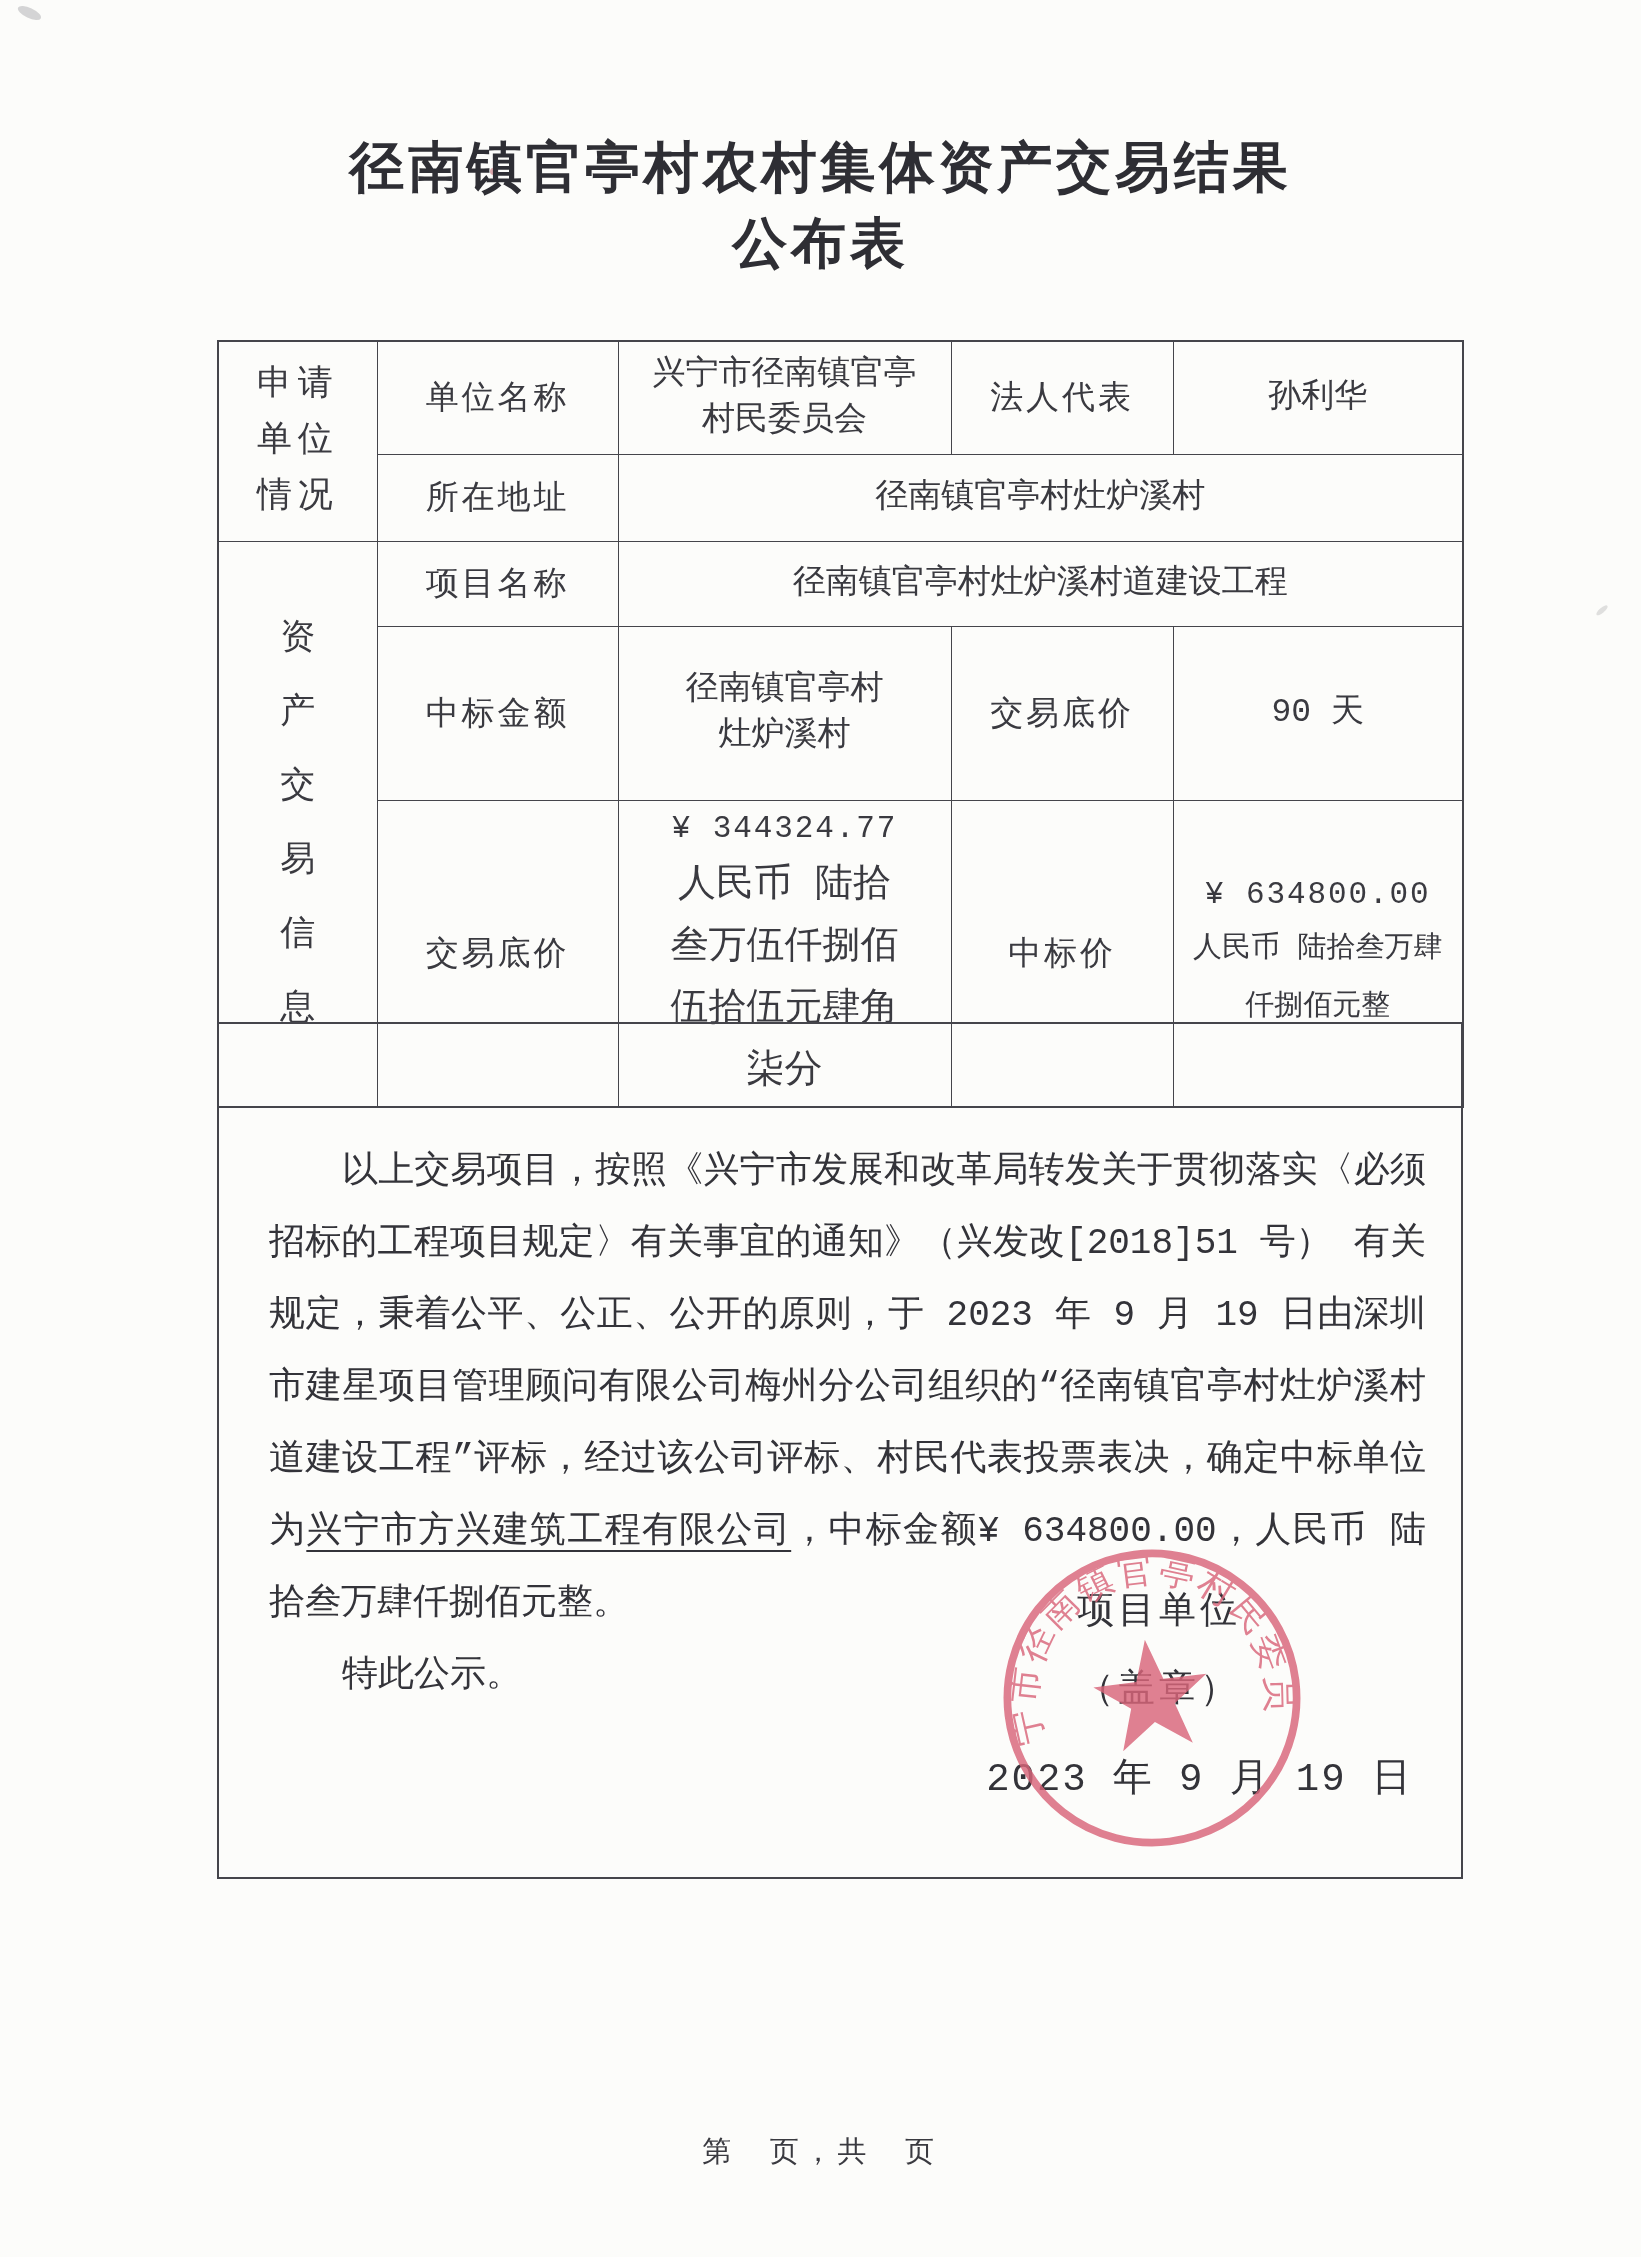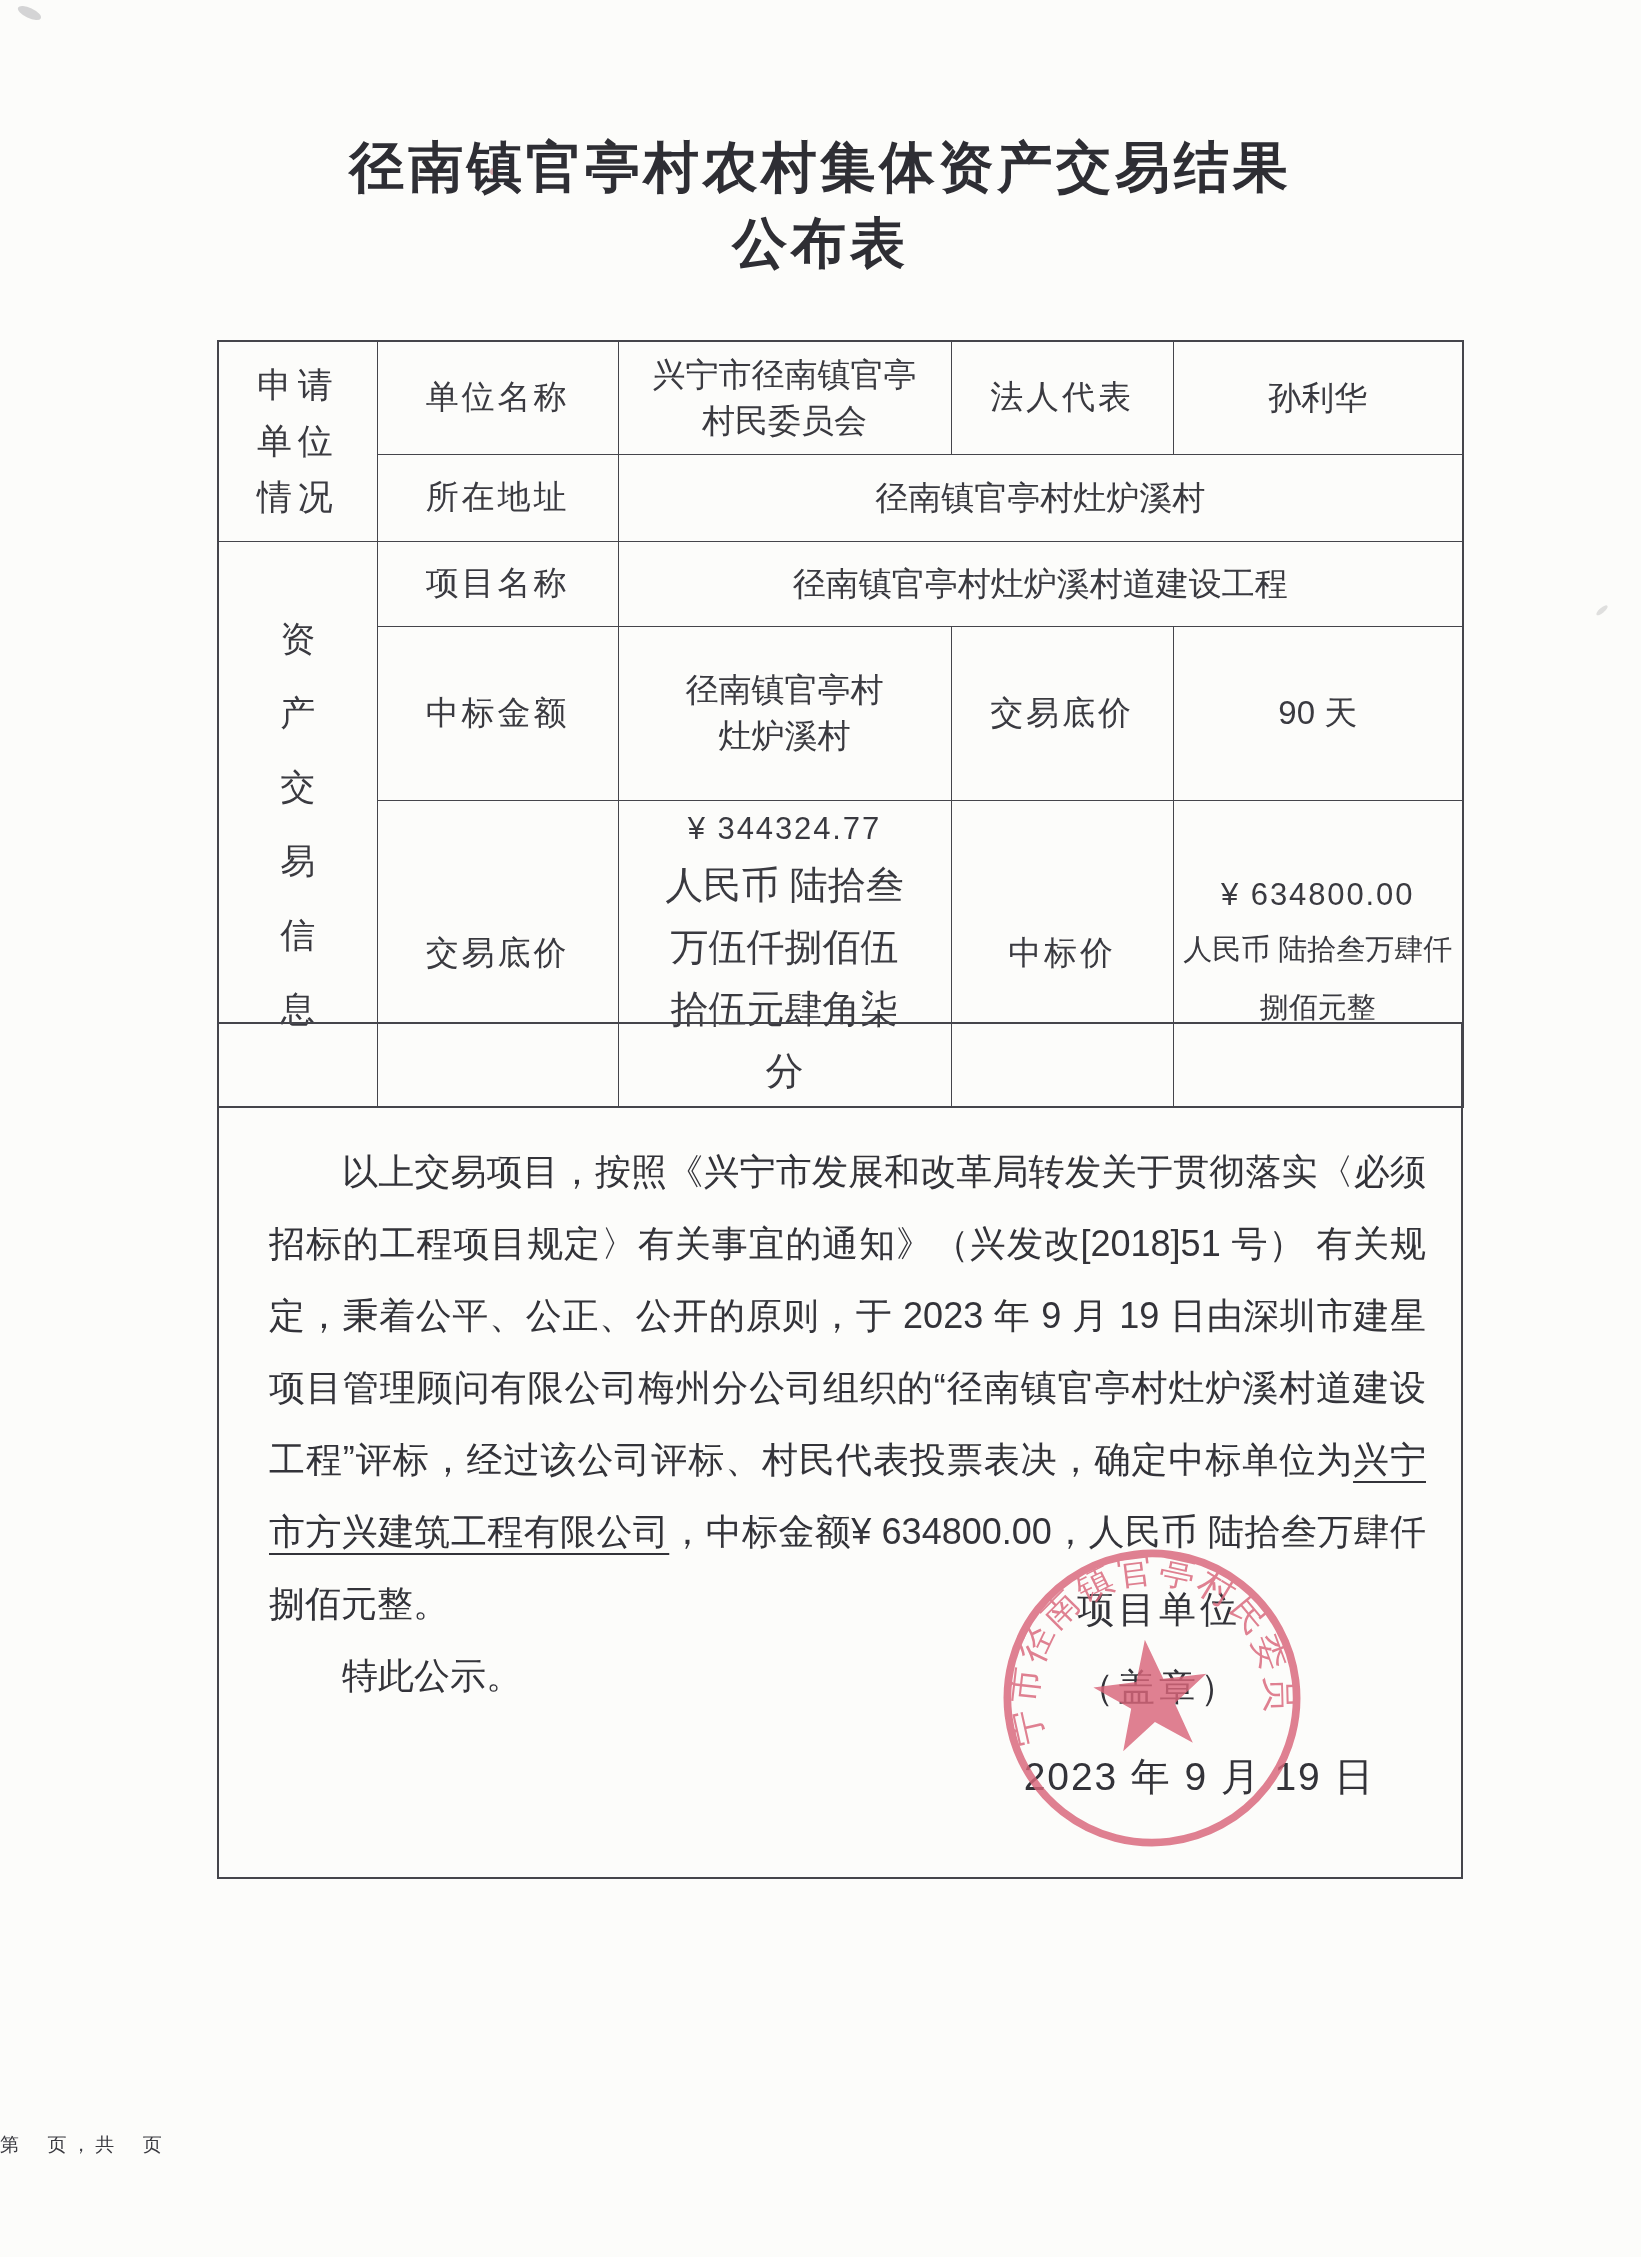--- a/index.html
+++ b/index.html
@@ -1,21 +1,21 @@
 <!DOCTYPE html>
 <html><head>
 <meta charset="utf-8">
 <style>
   html,body{margin:0;padding:0;background:#e8e8e6;}
   .page{
     position:relative;
     width:1641px;height:2257px;
     margin:0 auto;
     background:#fcfcfa;
-    font-family:Liberation Sans, sans-serif;
+    font-family:Liberation Mono, monospace;
     color:#34343a;
     overflow:hidden;
   }
   
   .title-line{
     position:absolute;left:0;width:100%;
     text-align:center;font-weight:bold;
     font-size:55px;letter-spacing:3.9px;
     color:#2e2e34;
   }
@@ -87,21 +87,21 @@
   .stamp{
     position:absolute;left:991px;top:1537px;
     width:322px;height:322px;
     transform:rotate(-7deg);
     opacity:0.82;
     pointer-events:none;
   }
   
   .footer{
     position:absolute;left:0;top:2132px;width:100%;
-    font-size:19px;letter-spacing:4.8px;
+    text-align:center;font-size:29px;letter-spacing:4.8px;
     color:#3a3a40;
   }
   
   .spk{position:absolute;border-radius:50%;}
   .spk1{left:490px;top:168px;width:6.8px;height:6.8px;background:#c0606a;opacity:.55;}
   .spk2{left:17.4px;top:7.7px;width:25px;height:9.7px;background:#8a8a90;opacity:.35;transform:rotate(25deg);}
   .spk3{left:1595px;top:608px;width:13.5px;height:4.8px;background:#9a9aa0;opacity:.3;transform:rotate(-40deg);}
 </style>
 </head>
 <body>

